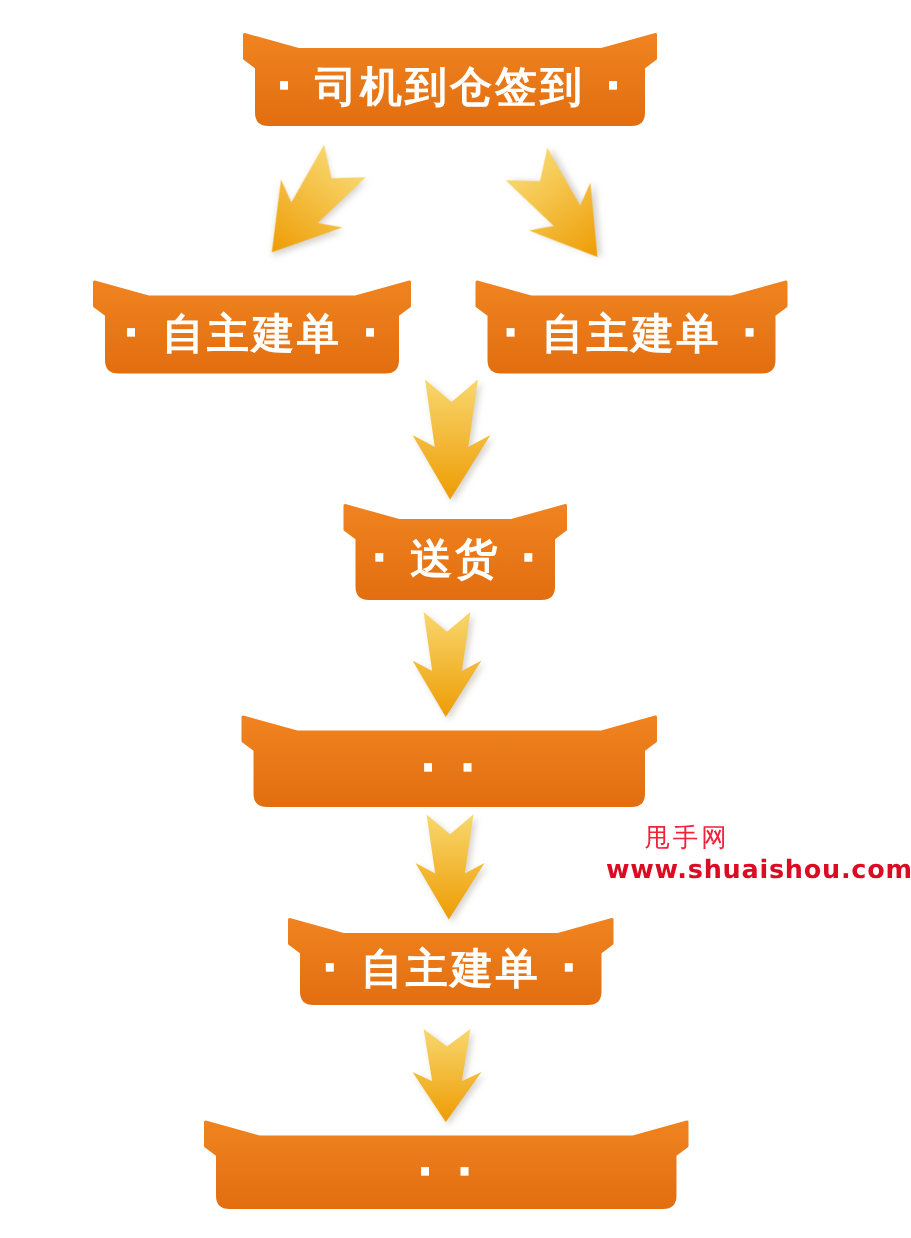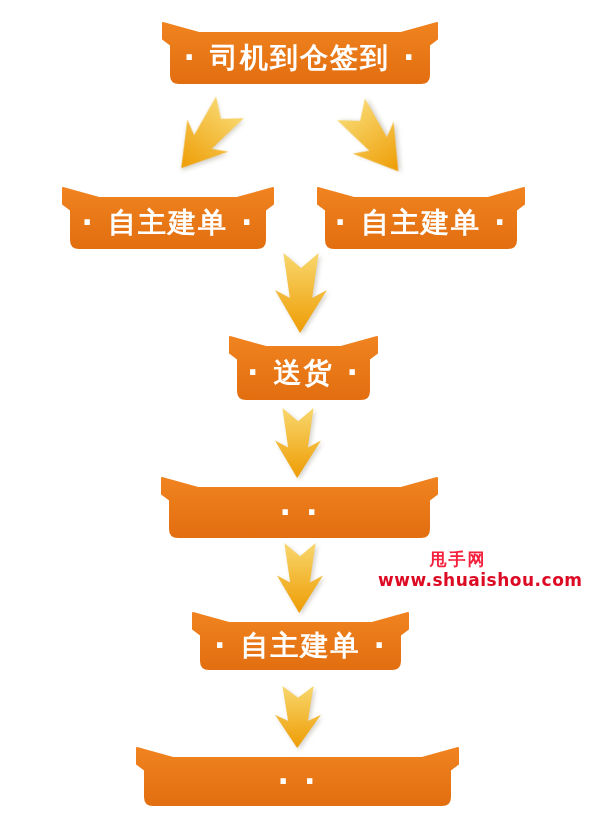--- a/index.html
+++ b/index.html
@@ -5,22 +5,22 @@
   html,body{margin:0;padding:0;background:#fff;font-family:"DejaVu Sans","Liberation Sans",sans-serif;}
   #canvas{position:relative;width:607px;height:825px;background:#fff;overflow:hidden;}
   .fbox{position:absolute;}
   .fbox svg.banner{position:absolute;left:0;top:0;width:100%;height:100%;overflow:visible;}
   .fbox .lbl{position:absolute;left:0;right:0;top:10px;bottom:0;display:flex;align-items:center;justify-content:center;gap:13px;color:#fff;font-weight:bold;font-size:28px;letter-spacing:2px;white-space:nowrap;}
   .fbox .lbl .bullet{font-size:30px;line-height:1;}
   svg.arrow{position:absolute;overflow:visible;filter:drop-shadow(2px 2px 2px rgba(120,110,90,.30));}
   .rot-l{transform:rotate(38deg);}
   .rot-r{transform:rotate(-38deg);}
   .wm{position:absolute;left:378px;top:549px;width:160px;text-align:center;line-height:1.25;}
-  .wm-name{font-size:17px;font-weight:bold;letter-spacing:2px;}
-  .wm-url{font-size:17px;font-weight:bold;letter-spacing:0.5px;}
+  .wm-name{font-size:17px;font-weight:normal;letter-spacing:2px;}
+  .wm-url{font-size:17px;font-weight:bold;letter-spacing:0.5px;margin-left:26px;}
   
   #n0{left:163px;top:23px;width:274px;height:60px;}
   #n1{left:63px;top:188px;width:210px;height:60px;}
   #n2{left:318px;top:188px;width:206px;height:60px;}
   #n3{left:230px;top:337px;width:147px;height:62px;}
   #n4{left:162px;top:478px;width:275px;height:59px;}
   #n5{left:193px;top:613px;width:215px;height:56px;}
   #n6{left:137px;top:748px;width:321px;height:57px;}
   
   #a0{left:180px;top:99px;width:52px;height:78px;}

